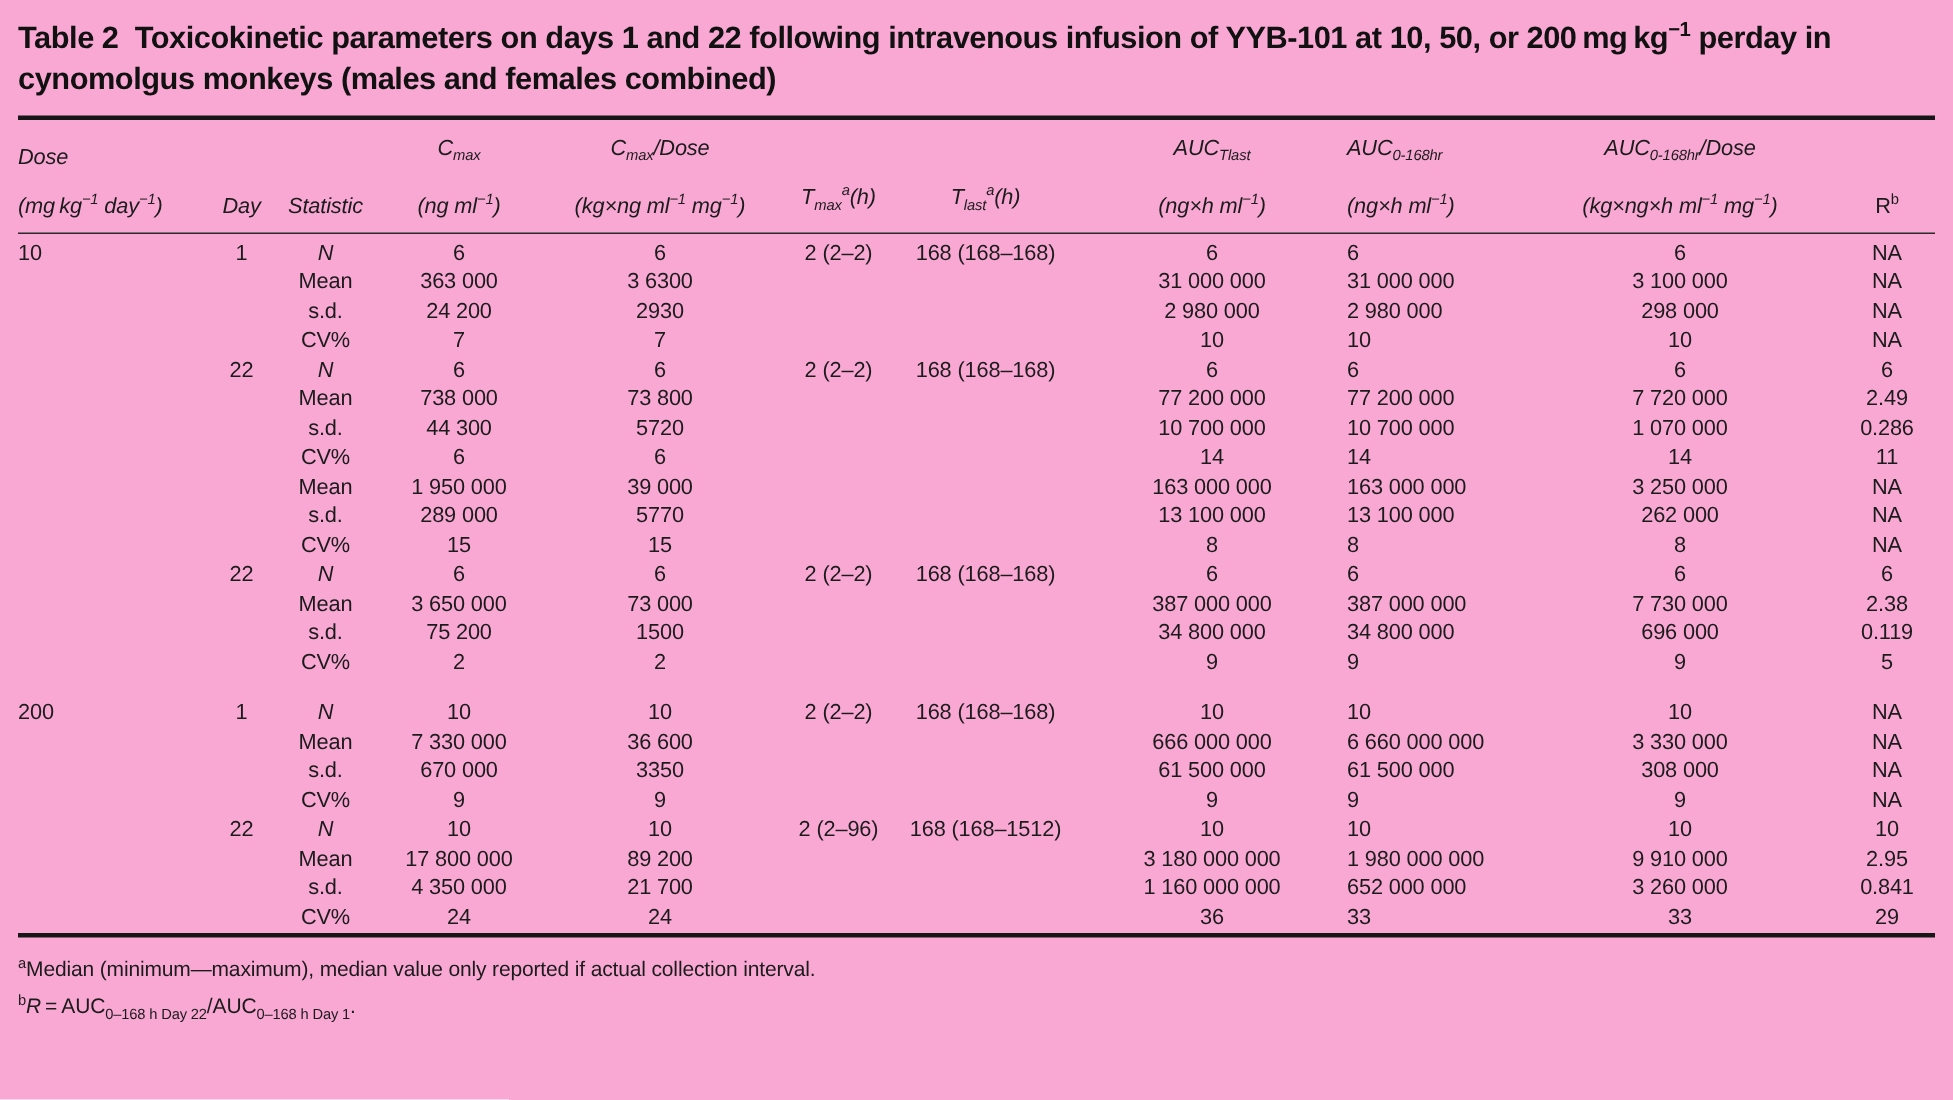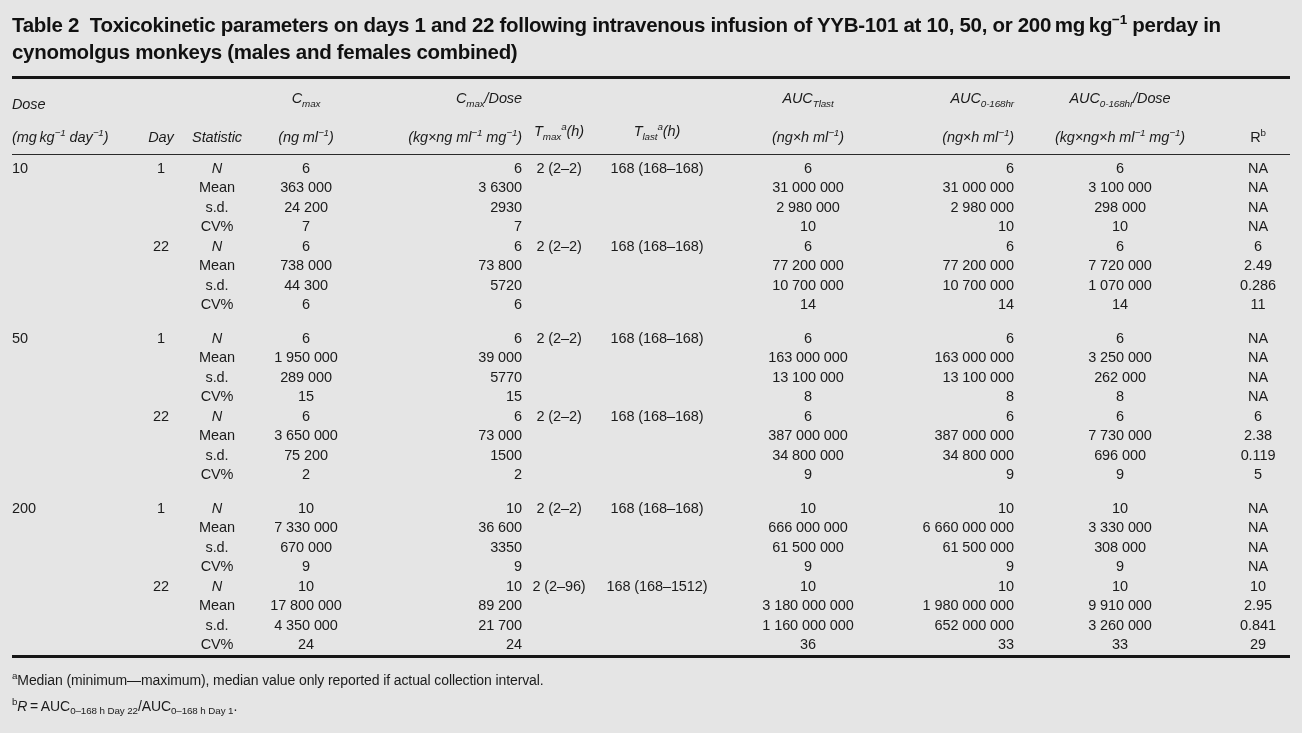--- a/index.html
+++ b/index.html
@@ -5,21 +5,21 @@
   html, body {
     margin: 0;
     padding: 0;
     background: #ffffff;
     width: 1302px;
   }
   .page {
     position: relative;
     width: 1302px;
     height: 733px;
-    background: #e5e5e5;
+    background: #f9a8d4;
     color: #1b1b1b;
     font-family: "Liberation Sans", "DejaVu Sans", sans-serif;
     box-sizing: border-box;
     padding: 6px 12px 0 12px;
     overflow: hidden;
   }
   .title {
     font-size: 20.5px;
     line-height: 27px;
     font-weight: bold;
@@ -62,25 +62,25 @@
     overflow: visible;
   }
   tbody tr:first-child td { padding-top: 6px; }
   tbody tr.group-start td { padding-top: 16px; }
 
   
   th:nth-child(1),  td:nth-child(1)  { width: 130px; text-align: left; }
   th:nth-child(2),  td:nth-child(2)  { width: 38px;  text-align: center; }
   th:nth-child(3),  td:nth-child(3)  { width: 74px;  text-align: center; }
   th:nth-child(4),  td:nth-child(4)  { width: 104px; text-align: center; }
-  th:nth-child(5),  td:nth-child(5)  { width: 164px; text-align: right; }
+  th:nth-child(5),  td:nth-child(5)  { width: 164px; text-align: center; }
   th:nth-child(6),  td:nth-child(6)  { width: 74px;  text-align: center; }
   th:nth-child(7),  td:nth-child(7)  { width: 122px; text-align: center; }
   th:nth-child(8),  td:nth-child(8)  { width: 180px; text-align: center; margin-top: 48px; }
-  th:nth-child(9),  td:nth-child(9)  { width: 116px; text-align: right; }
+  th:nth-child(9),  td:nth-child(9)  { width: 116px; text-align: left; }
   th:nth-child(10), td:nth-child(10) { width: 212px; text-align: center; }
   th:nth-child(11), td:nth-child(11) { width: 64px;  text-align: center; }
 
   .footnotes {
     margin-top: 7px;
     font-size: 14px;
     line-height: 21.5px;
     letter-spacing: -0.1px;
     color: #1b1b1b;
   }
@@ -239,33 +239,20 @@
           <td>CV%</td>
           <td>6</td>
           <td>6</td>
           <td></td>
           <td></td>
           <td>14</td>
           <td>14</td>
           <td>14</td>
           <td>11</td>
         </tr>
-        <tr class="group-start">
-          <td>50</td>
-          <td>1</td>
-          <td><i>N</i></td>
-          <td>6</td>
-          <td>6</td>
-          <td>2 (2–2)</td>
-          <td>168 (168–168)</td>
-          <td>6</td>
-          <td>6</td>
-          <td>6</td>
-          <td>NA</td>
-        </tr>
         <tr>
           <td></td>
           <td></td>
           <td>Mean</td>
           <td>1 950 000</td>
           <td>39 000</td>
           <td></td>
           <td></td>
           <td>163 000 000</td>
           <td>163 000 000</td>

